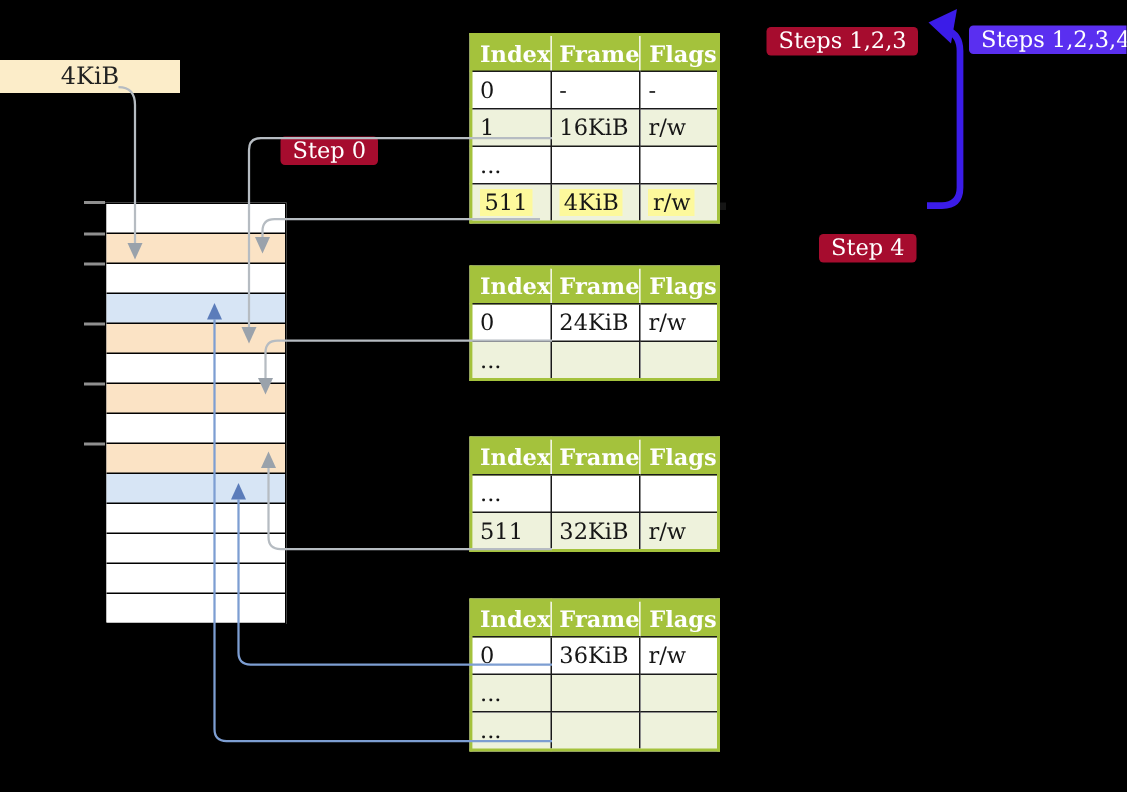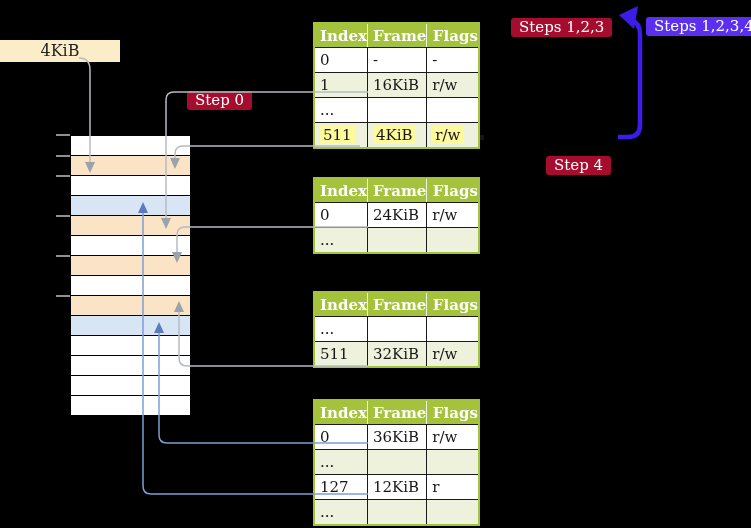--- a/index.html
+++ b/index.html
@@ -198,25 +198,20 @@
     <tr>
       <td>0</td>
       <td>36KiB</td>
       <td>r/w</td>
     </tr>
     <tr class="alt">
       <td>...</td>
       <td></td>
       <td></td>
     </tr>
-    <tr>
-      <td>127</td>
-      <td>12KiB</td>
-      <td>r</td>
-    </tr>
     <tr class="alt">
       <td>...</td>
       <td></td>
       <td></td>
     </tr>
   </tbody>
     </table>
 
   <svg class="overlay" width="751" height="528" viewBox="0 0 751 528">
     <g fill="none" stroke="#b6bcc2" stroke-width="1.5">

